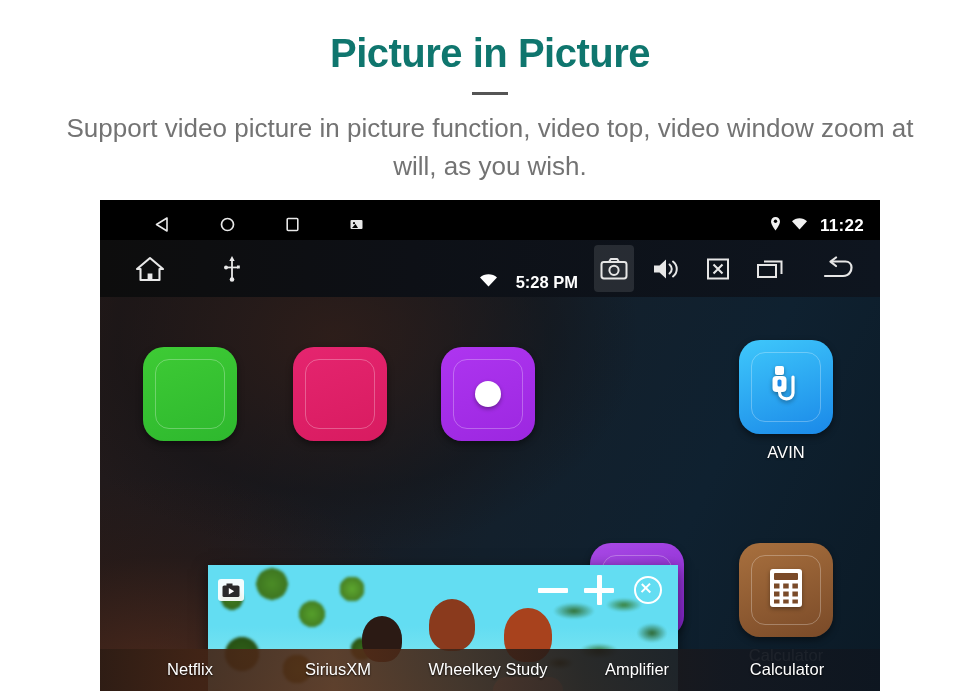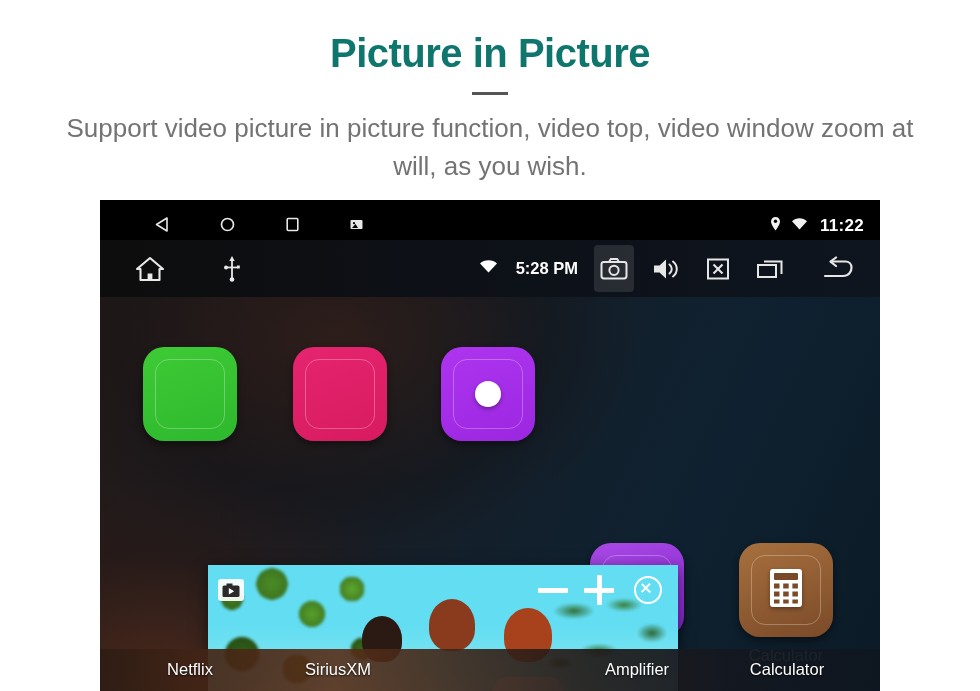--- a/index.html
+++ b/index.html
@@ -100,21 +100,21 @@
     padding: 0 22px 0 30px;
   }
   .tb-left {
     display: flex;
     align-items: center;
     gap: 42px;
   }
   .tb-spacer { flex: 1; }
   .tb-right {
     display: flex;
-    align-items: center;
+    align-items: flex-end;
     gap: 12px;
   }
   .tb-time {
     color: #ffffff;
     font-size: 16.5px;
     font-weight: bold;
     margin-left: 6px;
     margin-right: 4px;
     white-space: nowrap;
   }
@@ -466,20 +466,33 @@
     </div>
     <div class="app-cell" style="left:318px; top:50px;">
       <div class="app-tile" style="background:linear-gradient(160deg,#ae35f0 0%,#9c27e0 100%);">
         <span class="tile-glyph"><svg width="46" height="46" viewBox="0 0 46 46">
               <circle cx="23" cy="25" r="13" fill="#ffffff"></circle>
             </svg></span>
       </div>
     </div>
 
 
+    <div class="app-cell" style="left:616px; top:43px;">
+      <div class="app-tile" style="background:linear-gradient(160deg,#3fc8fb 0%,#1a88e8 100%);">
+        <span class="tile-glyph">
+          <svg width="46" height="48" viewBox="0 0 46 48">
+            <rect x="12" y="5" width="9" height="9" rx="2" fill="#ffffff"></rect>
+            <rect x="9.5" y="15" width="14" height="16" rx="4" fill="#ffffff"></rect>
+            <rect x="14.5" y="18.5" width="4" height="7" rx="1.6" fill="#1a88e8"></rect>
+            <path d="M16.5 31 C16.5 40 30 40 30 32 L30 16" fill="none" stroke="#ffffff" stroke-width="3.2" stroke-linecap="round"></path>
+          </svg>
+        </span>
+      </div>
+      <div class="app-label">AVIN</div>
+    </div>
 
     <div class="app-cell" style="left:467px; top:246px;">
       <div class="app-tile" style="background:linear-gradient(160deg,#a94ae6 0%,#8422cd 100%);">
         <span class="tile-glyph">
           <svg width="46" height="46" viewBox="0 0 46 46">
             <rect x="9" y="10" width="4.6" height="26" rx="2.3" fill="#ffffff"></rect>
             <circle cx="11.3" cy="27" r="4.4" fill="#ffffff" stroke="#8422cd" stroke-width="1.6"></circle>
             <rect x="20.7" y="10" width="4.6" height="26" rx="2.3" fill="#ffffff"></rect>
             <circle cx="23" cy="16" r="4.4" fill="#ffffff" stroke="#8422cd" stroke-width="1.6"></circle>
             <rect x="32.4" y="10" width="4.6" height="26" rx="2.3" fill="#ffffff"></rect>
@@ -547,16 +560,17 @@
         <span class="pip-plus"></span>
         <span class="pip-close"></span>
       </span>
     </div>
 
   </div>
 
   <div class="dock-labels">
     <div class="dock-label" style="left:10px;">Netflix</div>
     <div class="dock-label" style="left:158px;">SiriusXM</div>
+    <div class="dock-label" style="left:308px;">Wheelkey Study</div>
     <div class="dock-label" style="left:457px;">Amplifier</div>
     <div class="dock-label" style="left:607px;">Calculator</div>
   </div>
 </div>
 
 </body></html>

